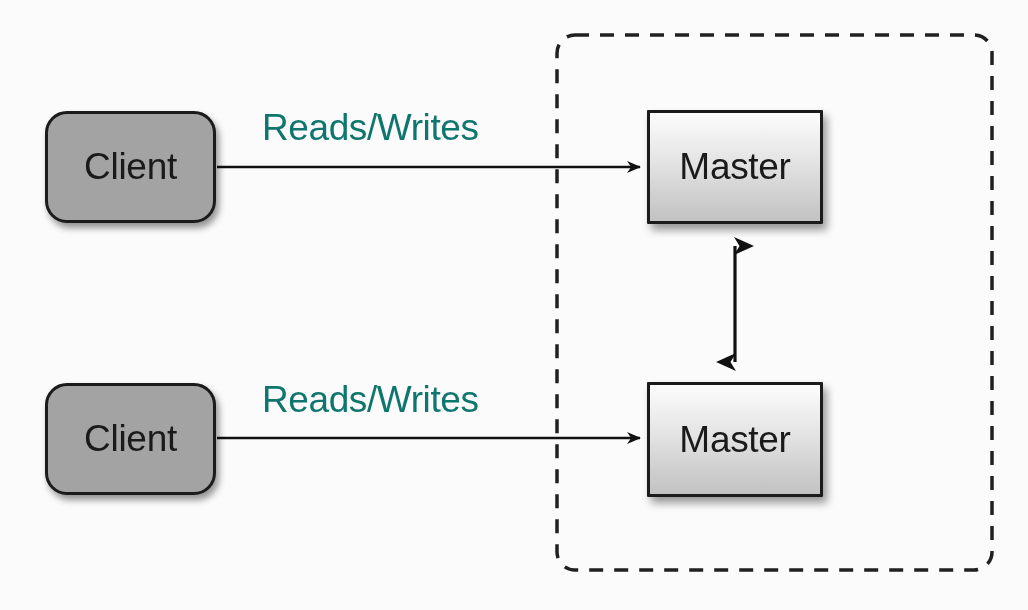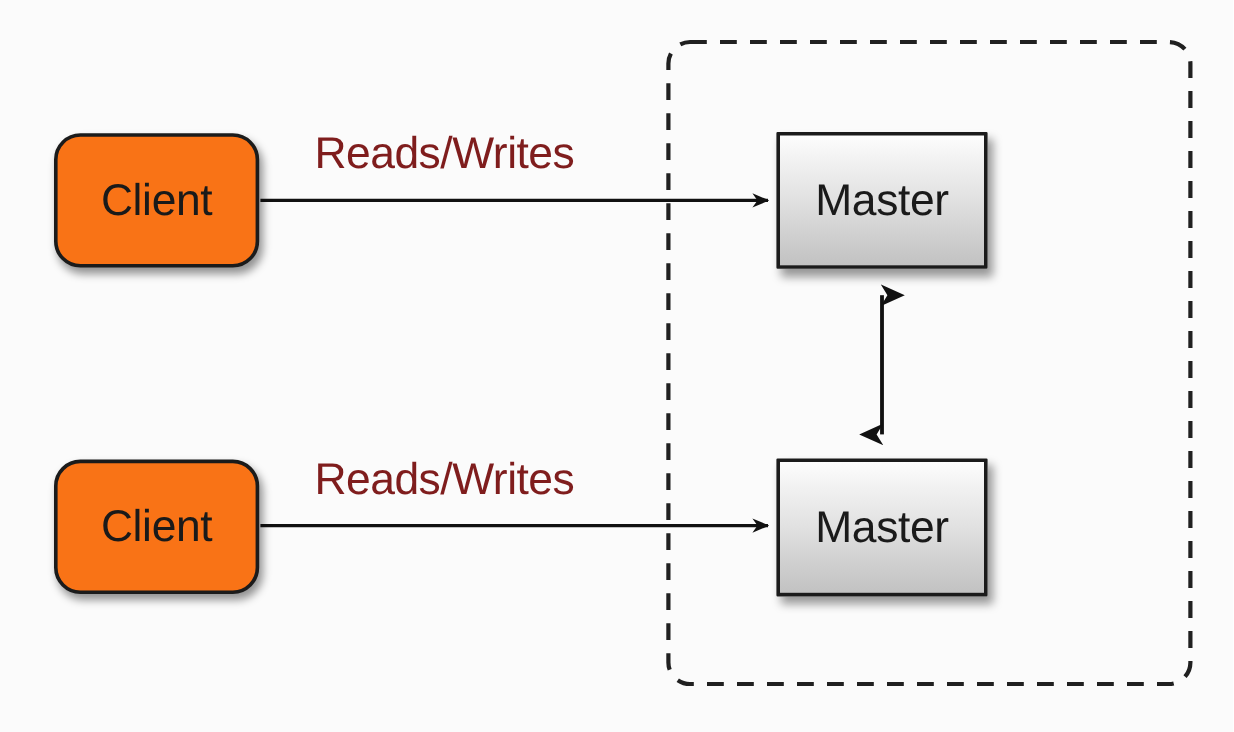--- a/index.html
+++ b/index.html
@@ -26,39 +26,39 @@
   }
   .node {
     position: absolute;
     display: flex;
     align-items: center;
     justify-content: center;
     box-sizing: border-box;
     color: #1a1a1a;
   }
   .node-client {
-    background: #f97316;
+    background: #a3a3a3;
     border: 3px solid #1b1b1b;
     border-radius: 22px;
     box-shadow: 3px 5px 7px rgba(0,0,0,0.42);
     font-size: 37px;
     letter-spacing: -0.3px;
   }
   .node-master {
     background: linear-gradient(to bottom, #fdfdfd 0%, #f2f2f2 18%, #e2e2e2 48%, #cfcfcf 78%, #c2c2c2 100%);
     border: 3px solid #1b1b1b;
     border-radius: 1px;
     box-shadow: 4px 6px 8px rgba(0,0,0,0.40);
     font-size: 37px;
     letter-spacing: -0.3px;
   }
   .edge-label {
     position: absolute;
     font-size: 37px;
-    color: #7f1d1d;
+    color: #0f766e;
     white-space: nowrap;
     letter-spacing: -0.4px;
     line-height: 1;
   }
 </style>
 </head>
 <body>
 
 <div id="canvas">
 

